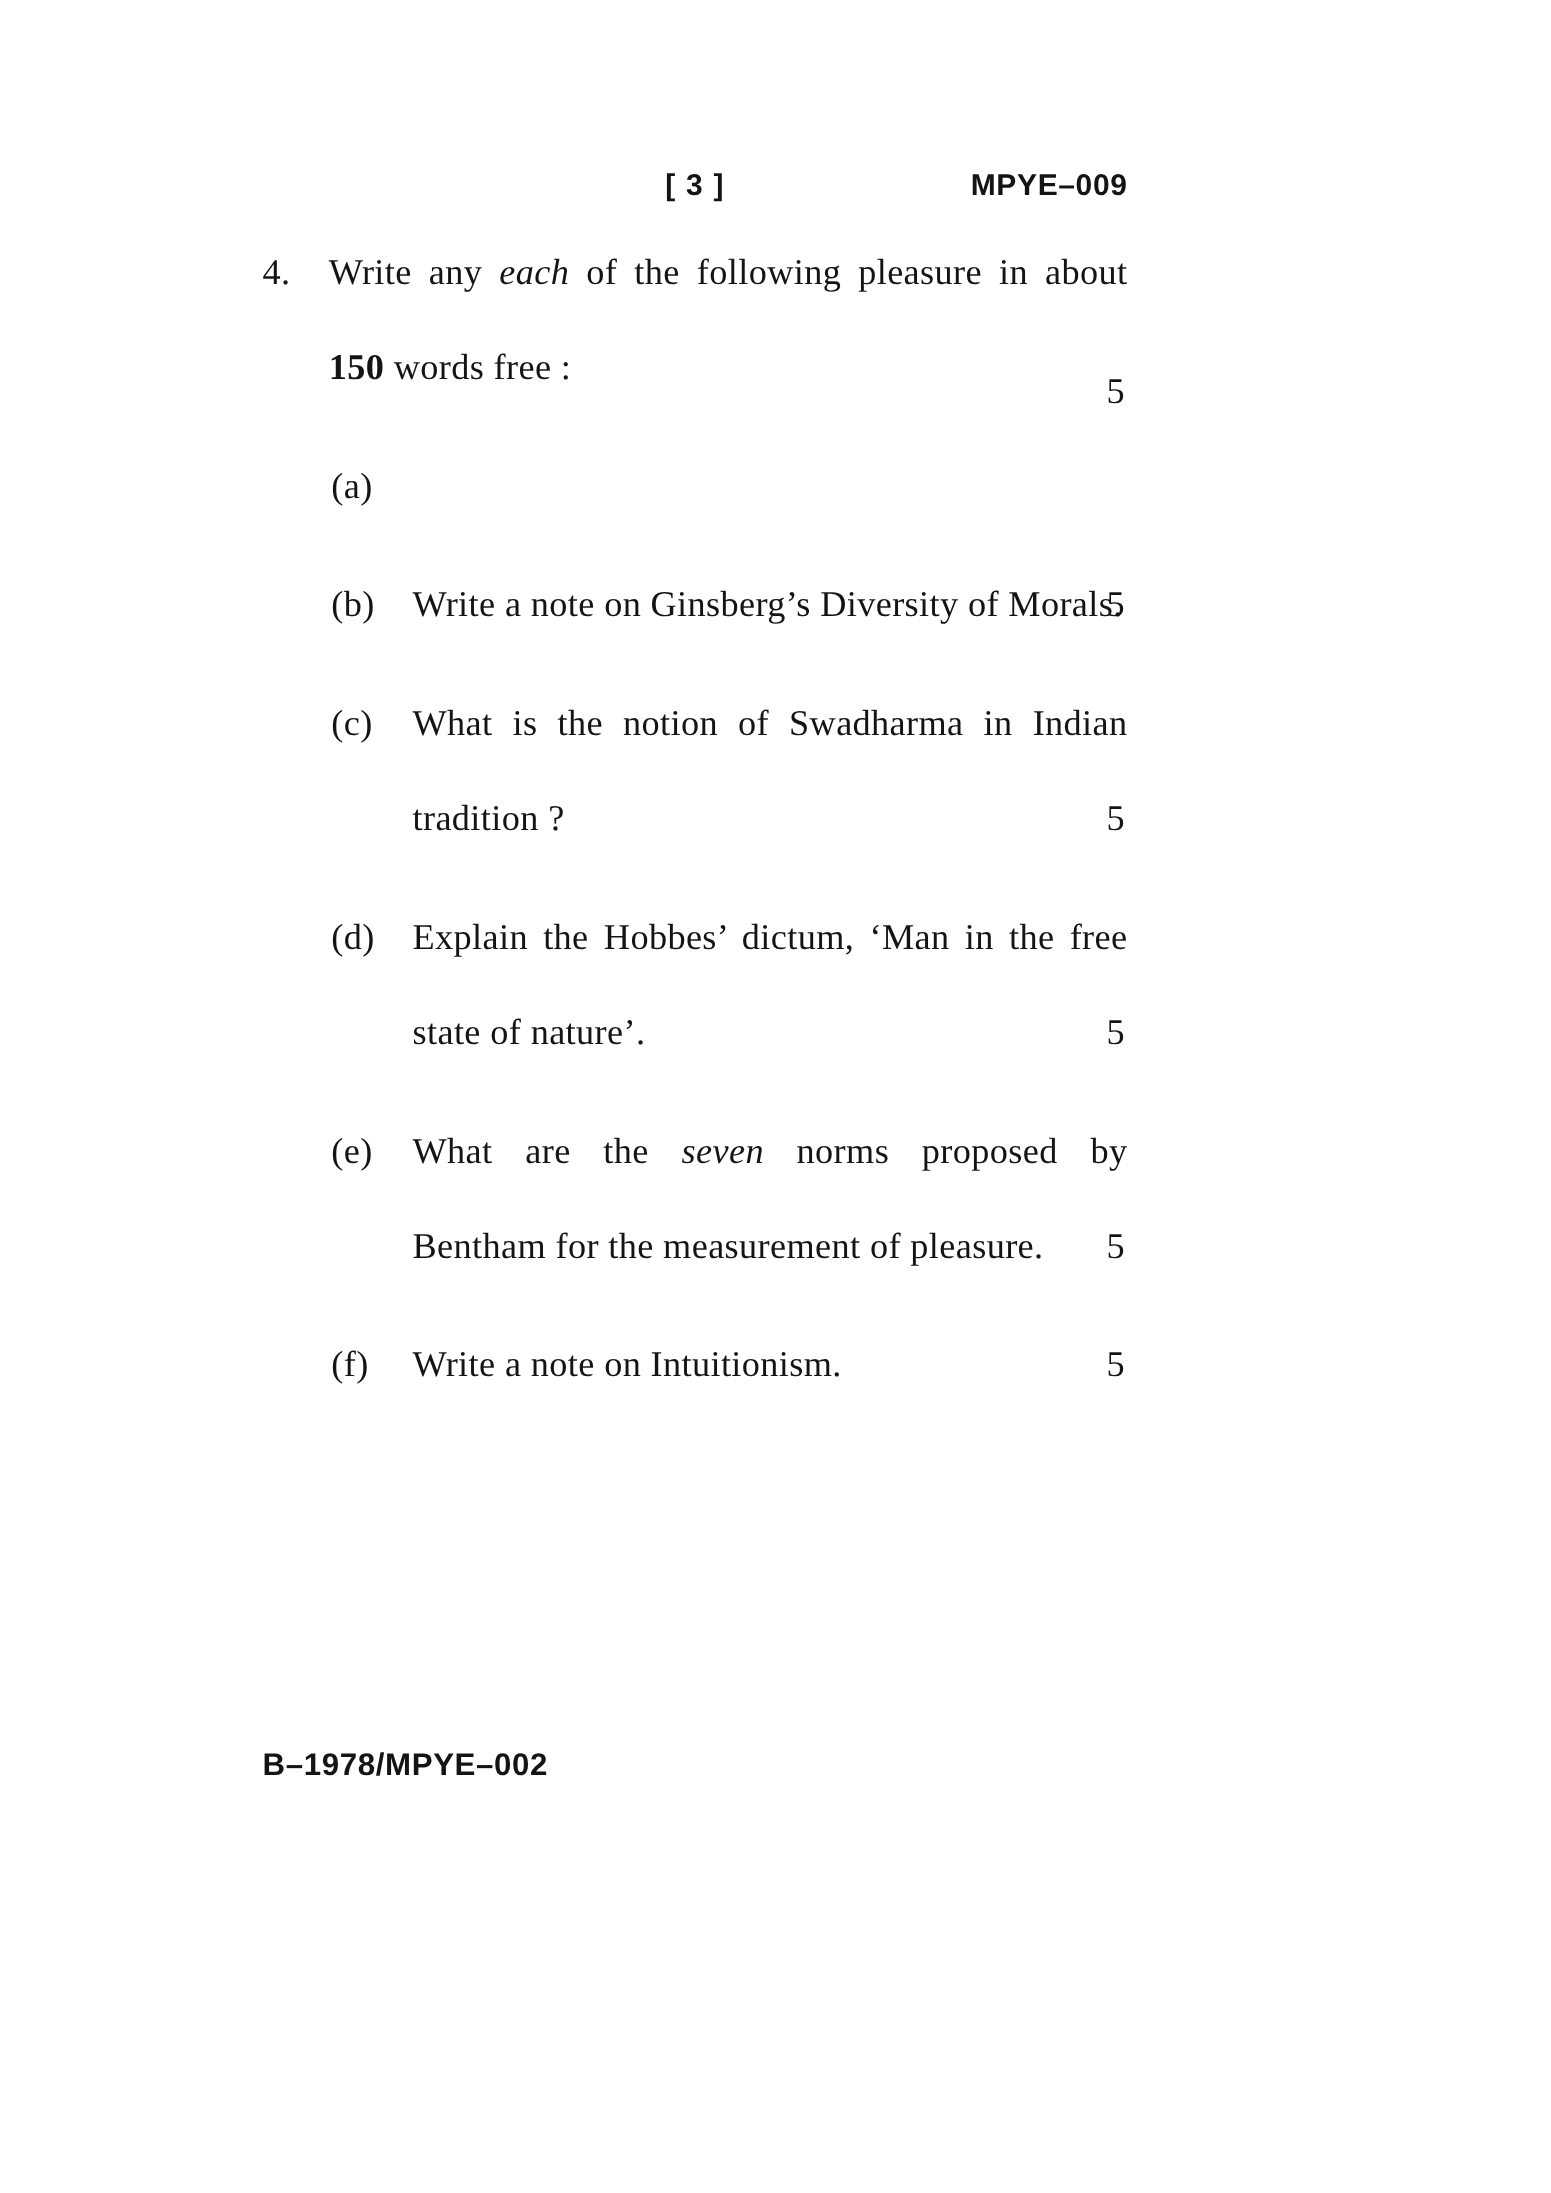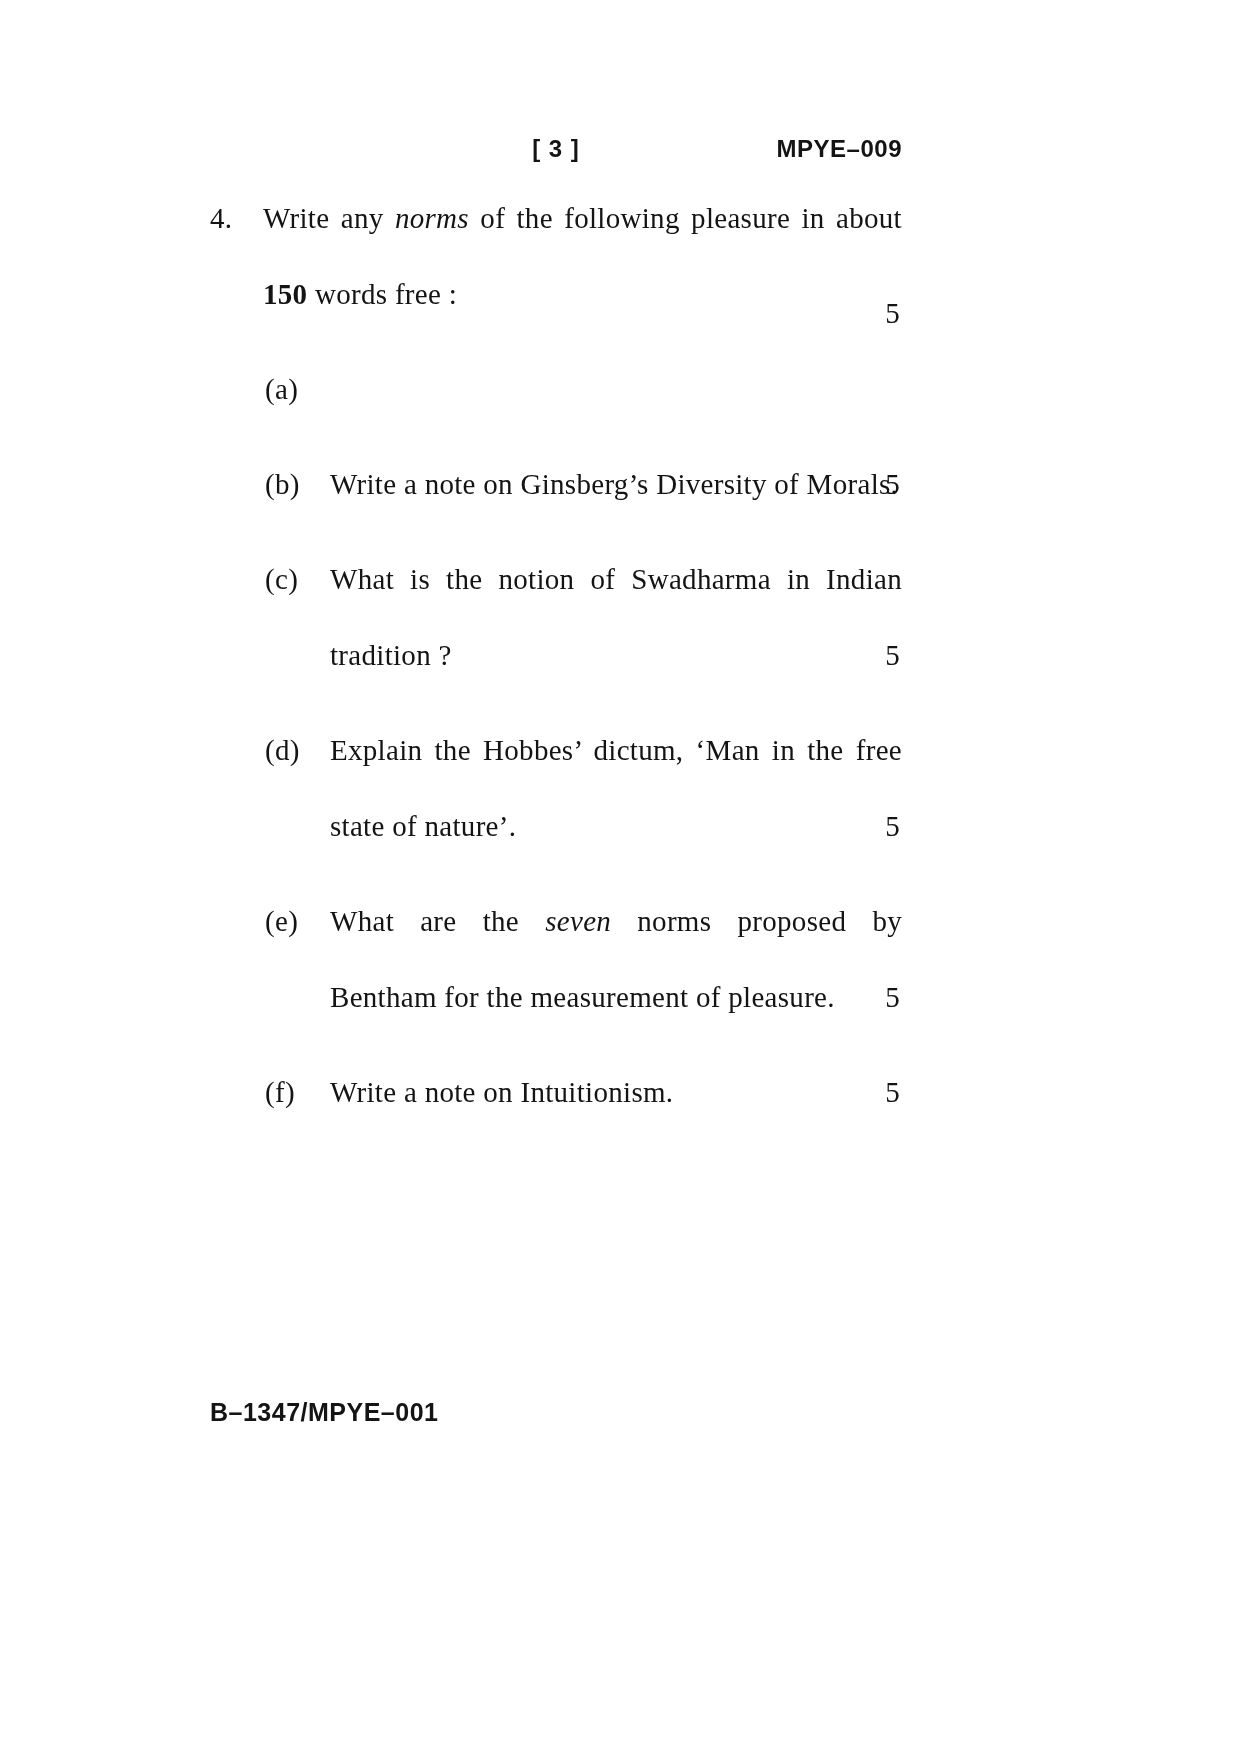--- a/index.html
+++ b/index.html
@@ -105,21 +105,21 @@
 
   <header class="page-header">
     <span class="page-num">[ 3 ]</span>
     <span class="paper-code">MPYE–009</span>
   </header>
 
   <main class="content">
 
     <div class="q-row">
       <span class="q-num">4.</span>
-      <p class="q-text"><span>Write any </span><em>norms</em><span> of the following pleasure in about </span><strong>150</strong><span> words free :</span></p>
+      <p class="q-text"><span>Write any </span><em>each</em><span> of the following pleasure in about </span><strong>150</strong><span> words free :</span></p>
     </div>
 
     <div class="sub-item">
       <span class="sub-label">(a)</span>
       <p class="sub-text"><span class="marks">5</span></p>
     </div>
 
     <div class="sub-item">
       <span class="sub-label">(b)</span>
       <p class="sub-text"><span>Write a note on Ginsberg’s Diversity of Morals.</span><span class="marks">5</span></p>
@@ -141,16 +141,16 @@
     </div>
 
     <div class="sub-item">
       <span class="sub-label">(f)</span>
       <p class="sub-text"><span>Write a note on Intuitionism.</span><span class="marks">5</span></p>
     </div>
 
   </main>
 
   <footer class="page-footer">
-    <span>B–1347/MPYE–001</span>
+    <span>B–1978/MPYE–002</span>
   </footer>
 
 </div>
 
 </body></html>

